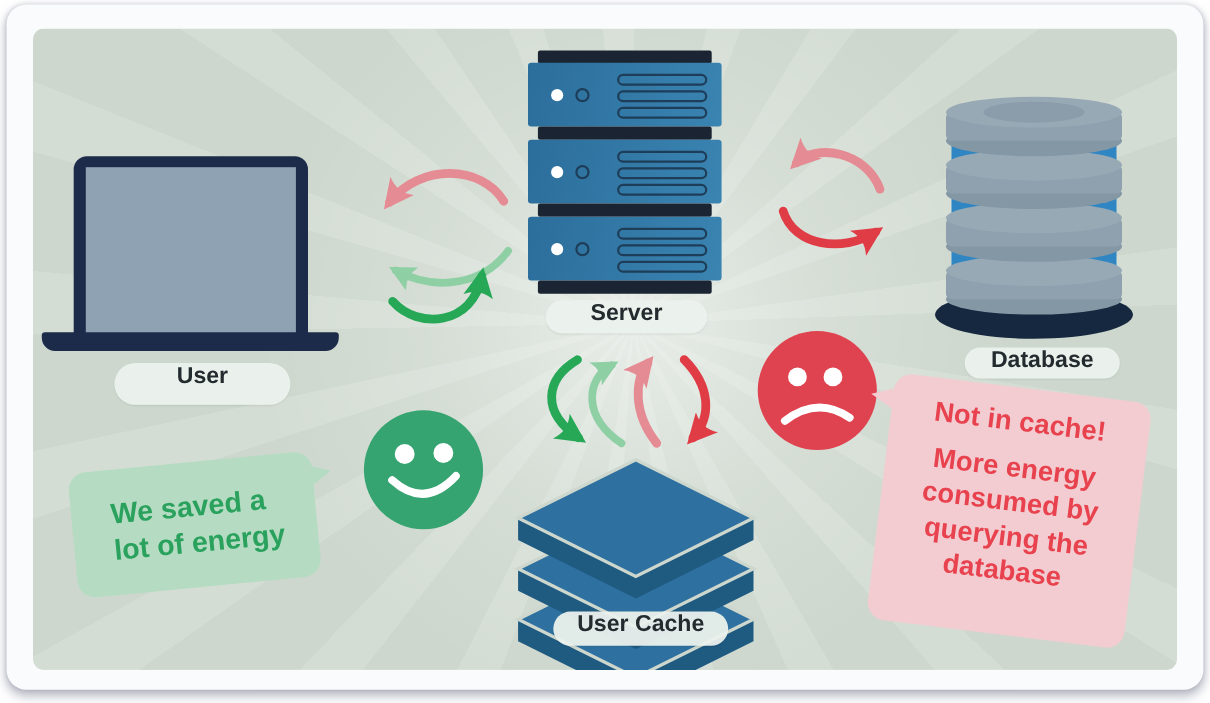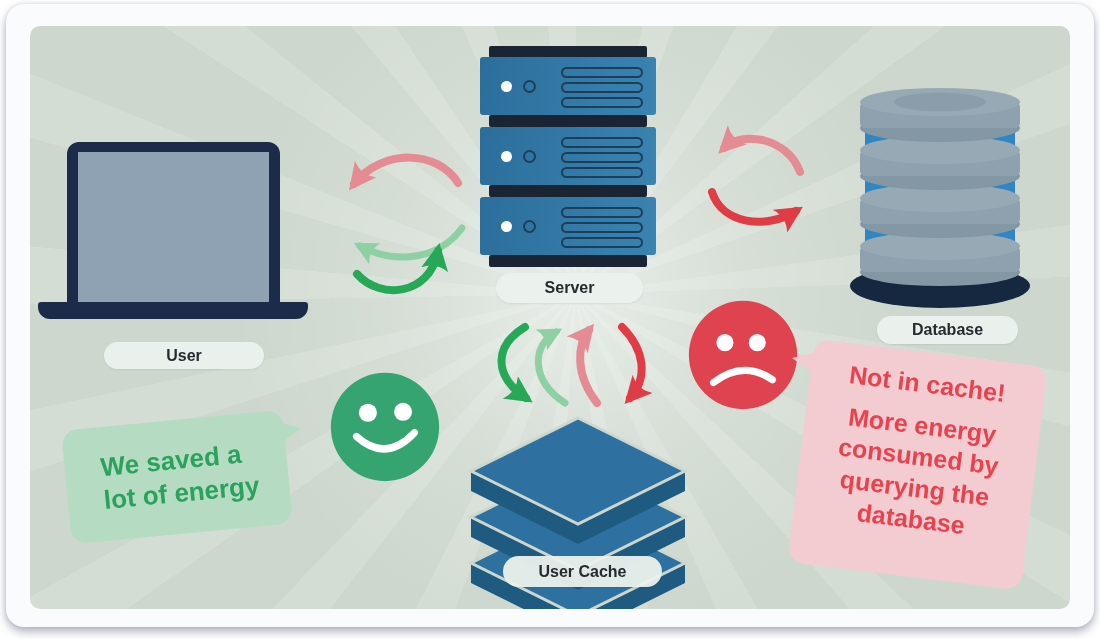--- a/index.html
+++ b/index.html
@@ -7,23 +7,23 @@
   .card{position:absolute;left:6px;top:4px;right:6px;bottom:12px;background:#fafbfc;border-radius:18px;
         box-shadow:0 5px 10px rgba(120,125,145,0.55), 0 0 4px rgba(150,155,170,0.35);}
   .scene{position:absolute;left:30px;top:26px;width:1040px;height:583px;border-radius:10px;overflow:hidden;
         background:
           radial-gradient(circle at 52.5% 46%, rgba(255,255,255,0.55) 0%, rgba(255,255,255,0.18) 28%, rgba(255,255,255,0) 55%),
           repeating-conic-gradient(from 3deg at 52.5% 46%, rgba(255,255,255,0) 0deg 11deg, rgba(255,255,255,0.15) 11deg 17deg),
           #cdd7cd;}
   .abs{position:absolute;}
 
   
-  .pill{position:absolute;display:flex;align-items:center;justify-content:center;
+  .pill{position:absolute;display:flex;justify-content:center;
         background:rgba(235,241,236,0.95);border-radius:999px;color:#242b2f;
-        font-weight:700;font-size:16px;box-shadow:0 1px 2px rgba(0,0,0,0.07);}
+        font-weight:700;font-size:21px;box-shadow:0 1px 2px rgba(0,0,0,0.07);}
 
   
   .laptop-screen{left:37px;top:116px;width:213px;height:161px;background:#1d2b4b;border-radius:12px 12px 0 0;}
   .laptop-display{position:absolute;left:11px;top:10px;right:11px;bottom:-13px;background:#8ea2b4;}
   .laptop-base{left:8px;top:276px;width:270px;height:17px;background:#1d2b4b;border-radius:3px 3px 12px 12px;}
 
   
   .server-bar{left:459px;width:158px;height:12px;background:#1a2433;border-radius:2px;}
   .server-unit{left:450px;width:176px;height:58px;border-radius:3px;
                background:linear-gradient(100deg,#2c6e9b 0%,#3a84b2 100%);}
@@ -84,21 +84,21 @@
       <path d="M 567 377 C 545 349, 547 319, 559 304" fill="none" stroke="#e58b93" stroke-width="8" stroke-linecap="round" marker-end="url(#mPink)"></path>
       <path d="M 592 301 C 615 324, 618 352, 600 372" fill="none" stroke="#e03c46" stroke-width="8" stroke-linecap="round" marker-end="url(#mRed)"></path>
     </svg>
 
     <div>
       <div class="abs laptop-screen">
         <div class="laptop-display"></div>
       </div>
       <div class="abs laptop-base"></div>
     </div>
-    <div class="pill" style="left:74px;top:316px;width:160px;height:27px;">
+    <div class="pill" style="left:74px;top:304px;width:160px;height:38px;">
       <span>User</span>
     </div>
 
     <div>
       <div class="abs server-bar" style="top:20px;"></div>
       <div class="abs server-unit" style="top:31px;">
         <div class="led-dot"></div>
         <div class="led-ring"></div>
         <div class="slots">
             <div class="slot"></div>

